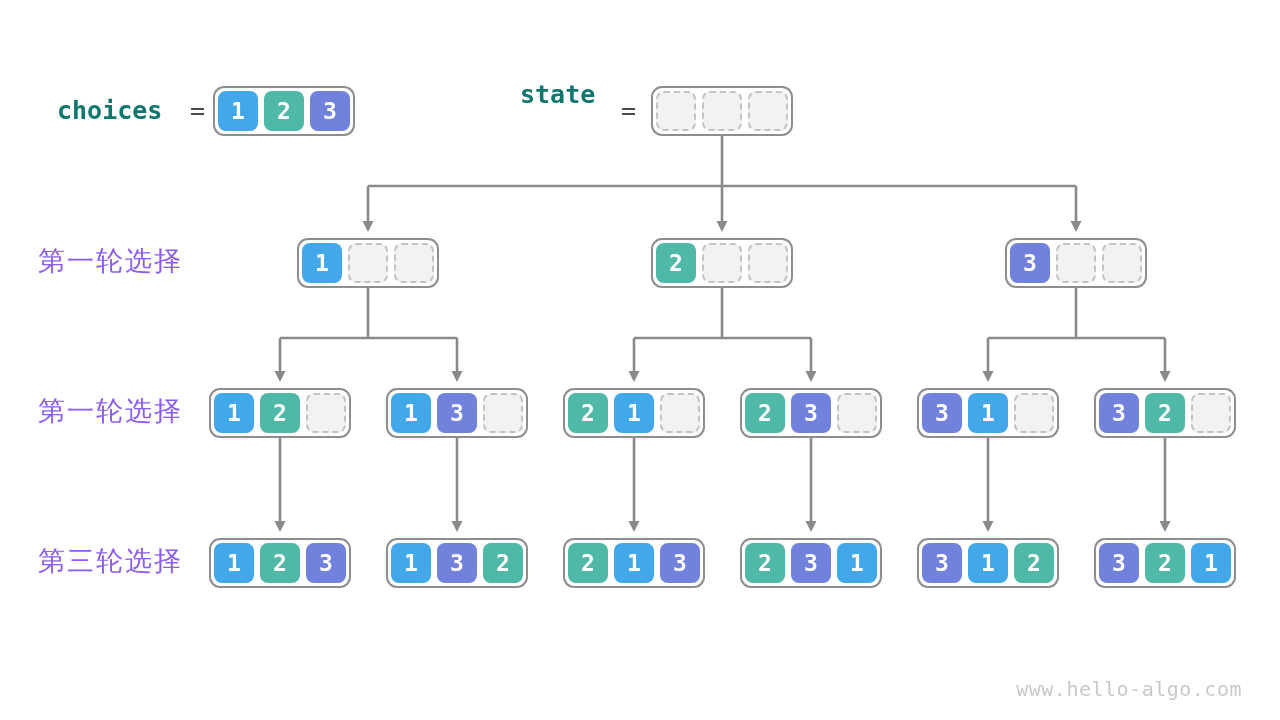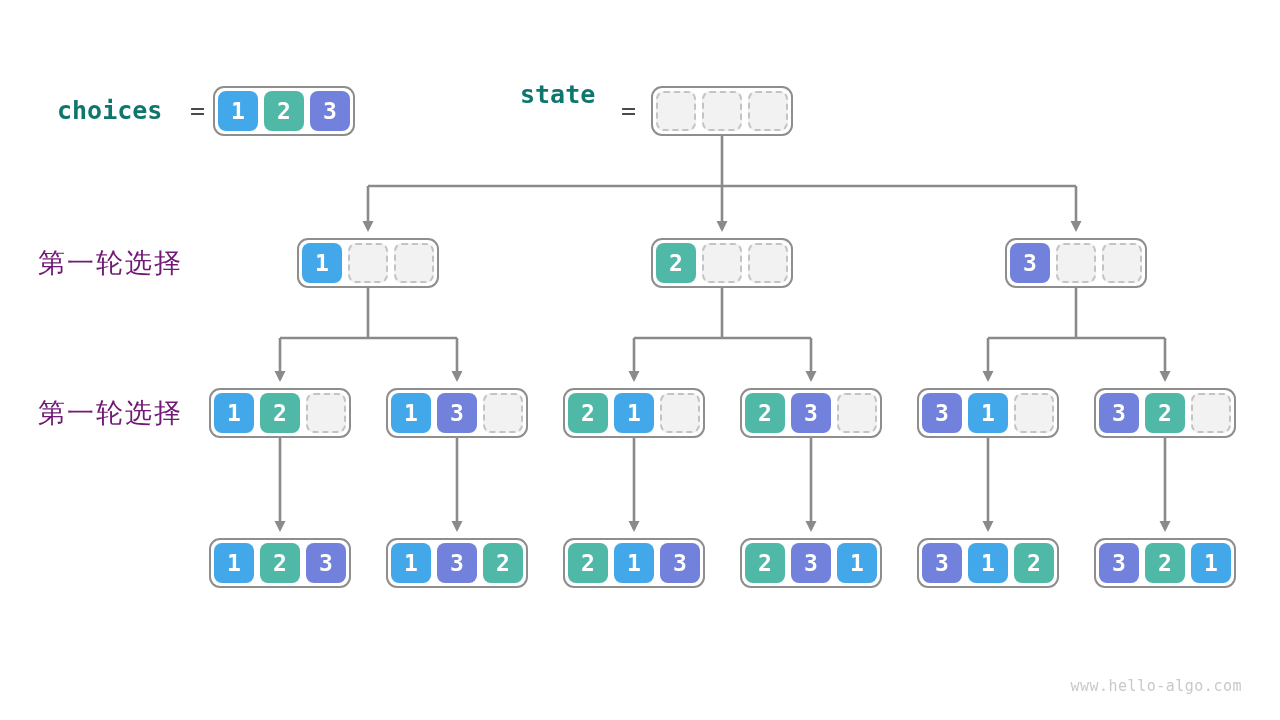--- a/index.html
+++ b/index.html
@@ -39,22 +39,22 @@
   .eq-choices  { left: 190px; top: 96px; }
   .lbl-state   { left: 520px; top: 80px; }
   .eq-state    { left: 621px; top: 96px; }
 
   .row-label {
     position: absolute;
     left: 38px;
     font-size: 27px;
     line-height: 30px;
     letter-spacing: 2px;
-    color: #701a75;
-    font-family: Liberation Sans, sans-serif;
+    color: #8b5cf6;
+    font-family: Liberation Mono, monospace;
   }
   .row-label.r1 { top: 248px; }
   .row-label.r2 { top: 398px; }
   .row-label.r3 { top: 548px; }
 
   .node {
     position: absolute;
     display: flex;
     gap: 6px;
     padding: 3px;
@@ -75,21 +75,21 @@
     box-sizing: border-box;
   }
   .cell.empty {
     background: #F2F2F2;
     border: 2px dashed #C3C3C3;
   }
   .watermark {
     position: absolute;
     right: 38px; top: 677px;
     font-family: "DejaVu Sans Mono", monospace;
-    font-size: 15px;
+    font-size: 20px;
     letter-spacing: 0.5px;
     color: #C9C9C9;
   }
 </style>
 </head>
 <body>
 
 <div class="stage">
 
   <svg class="connectors" viewBox="0 0 1280 720" xmlns="http://www.w3.org/2000/svg">
@@ -126,20 +126,21 @@
   </svg>
 
   <span class="code-label lbl-choices">choices</span>
   <span class="eq eq-choices">=</span>
 
   <span class="code-label lbl-state">state</span>
   <span class="eq eq-state">=</span>
 
   <span class="row-label r1">第一轮选择</span>
   <span class="row-label r2">第一轮选择</span>
+  <span class="row-label r3">第三轮选择</span>
 
   <span class="watermark">www.hello-algo.com</span>
 <div class="node" style="left: 213px; top: 86px;">
       <div class="cell" style="background: rgb(67, 168, 234);">1</div>
       <div class="cell" style="background: rgb(79, 184, 166);">2</div>
       <div class="cell" style="background: rgb(113, 129, 220);">3</div>
     </div>
     <div class="node" style="left: 651px; top: 86px;">
       <div class="cell empty"></div>
       <div class="cell empty"></div>

